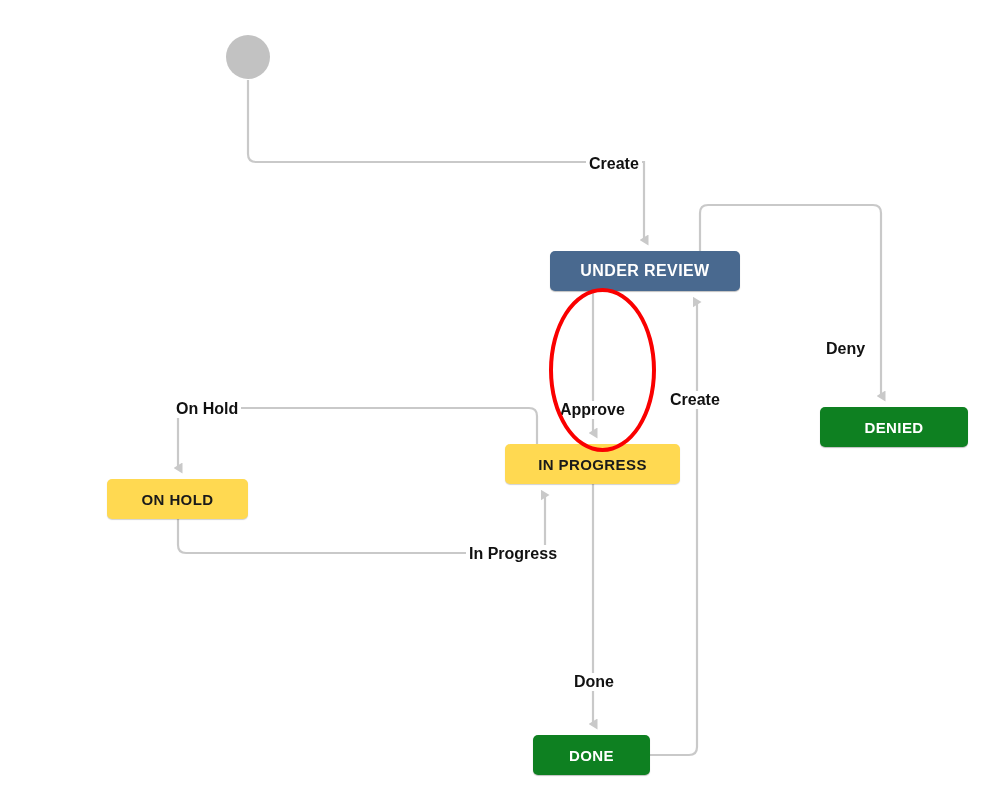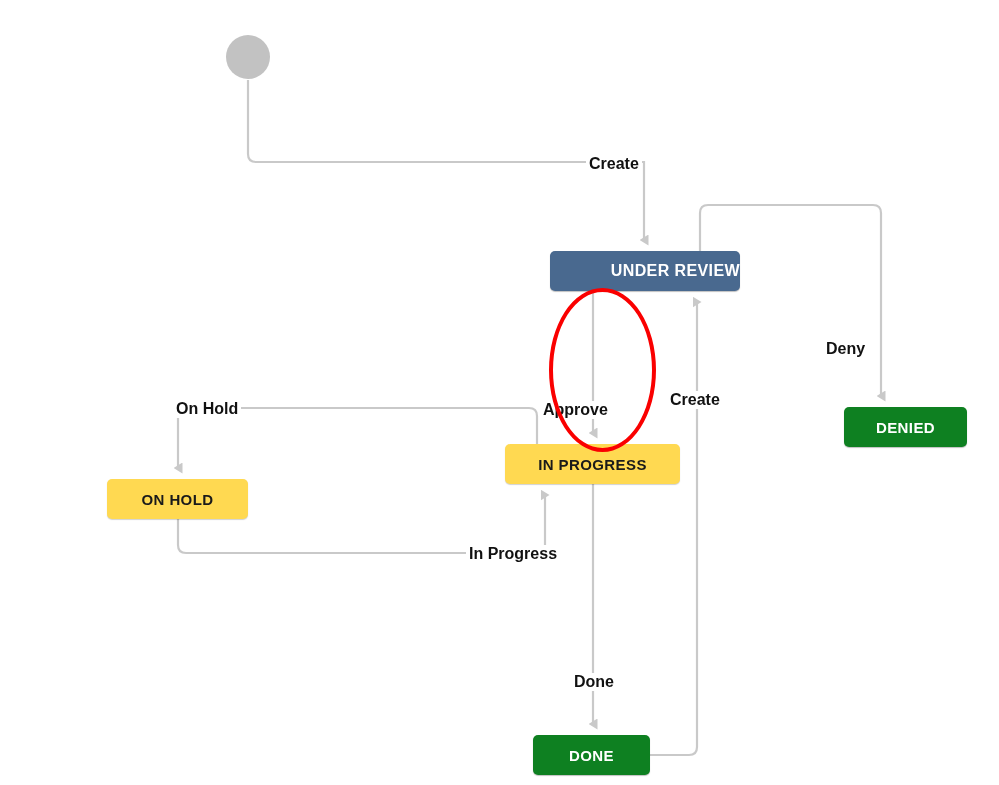--- a/index.html
+++ b/index.html
@@ -35,21 +35,20 @@
     font-weight: bold;
     letter-spacing: 0.4px;
     white-space: nowrap;
     user-select: none;
   }
   .node-review {
     background: #49698f;
     color: #ffffff;
     font-size: 16px;
     box-shadow: 0 1px 1px rgba(0,0,0,0.25);
-    justify-content: flex-end;
   }
   .node-yellow {
     background: #ffd951;
     color: #1a1a1a;
     font-size: 15px;
     box-shadow: 0 1px 1px rgba(0,0,0,0.18);
   }
   .node-green {
     background: #0e8021;
     color: #ffffff;
@@ -113,31 +112,31 @@
   </div>
 
   <div class="node node-yellow" style="left:505px; top:444px; width:175px; height:40px;">
     <span>IN PROGRESS</span>
   </div>
 
   <div class="node node-yellow" style="left:107px; top:479px; width:141px; height:40px;">
     <span>ON HOLD</span>
   </div>
 
-  <div class="node node-green" style="left:820px; top:407px; width:123px; height:40px;margin-left:24px;">
+  <div class="node node-green" style="left:820px; top:407px; width:148px; height:40px;">
     <span>DENIED</span>
   </div>
 
   <div class="node node-green" style="left:533px; top:735px; width:117px; height:40px;">
     <span>DONE</span>
   </div>
 
   <div class="edge-label" style="left:586px; top:155px;">Create</div>
 
-  <div class="edge-label" style="left:540px; top:401px;text-align:right;">Approve</div>
+  <div class="edge-label" style="left:557px; top:401px;text-align:right;">Approve</div>
 
   <div class="edge-label" style="left:823px; top:340px;">Deny</div>
 
   <div class="edge-label" style="left:667px; top:391px;">Create</div>
 
   <div class="edge-label" style="left:173px; top:400px;">On Hold</div>
 
   <div class="edge-label" style="left:466px; top:545px;">In Progress</div>
 
   <div class="edge-label" style="left:571px; top:673px;">Done</div>

